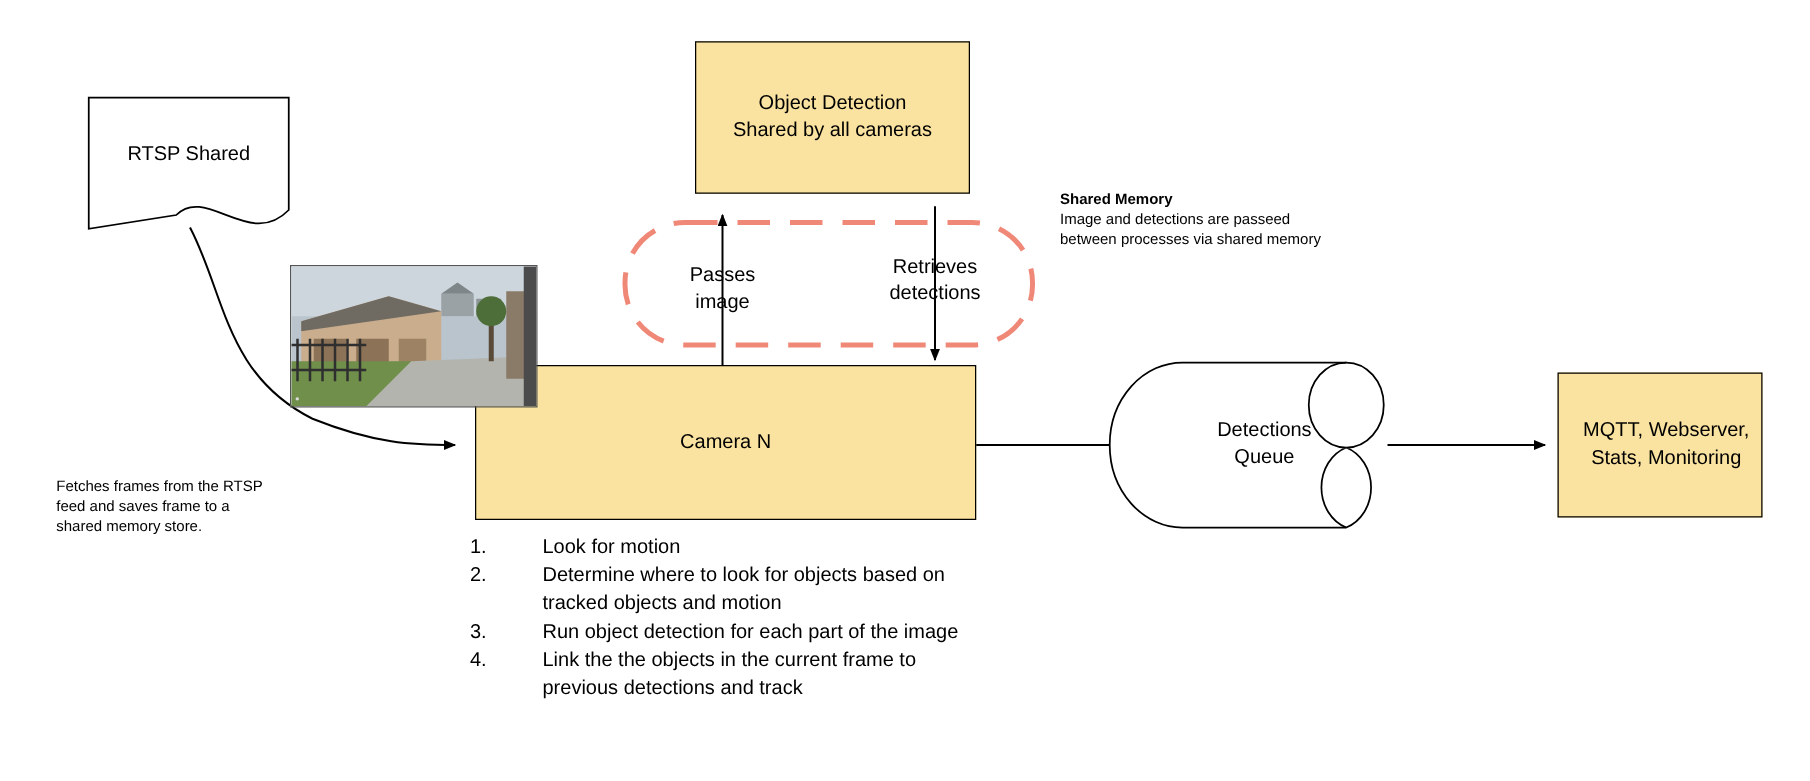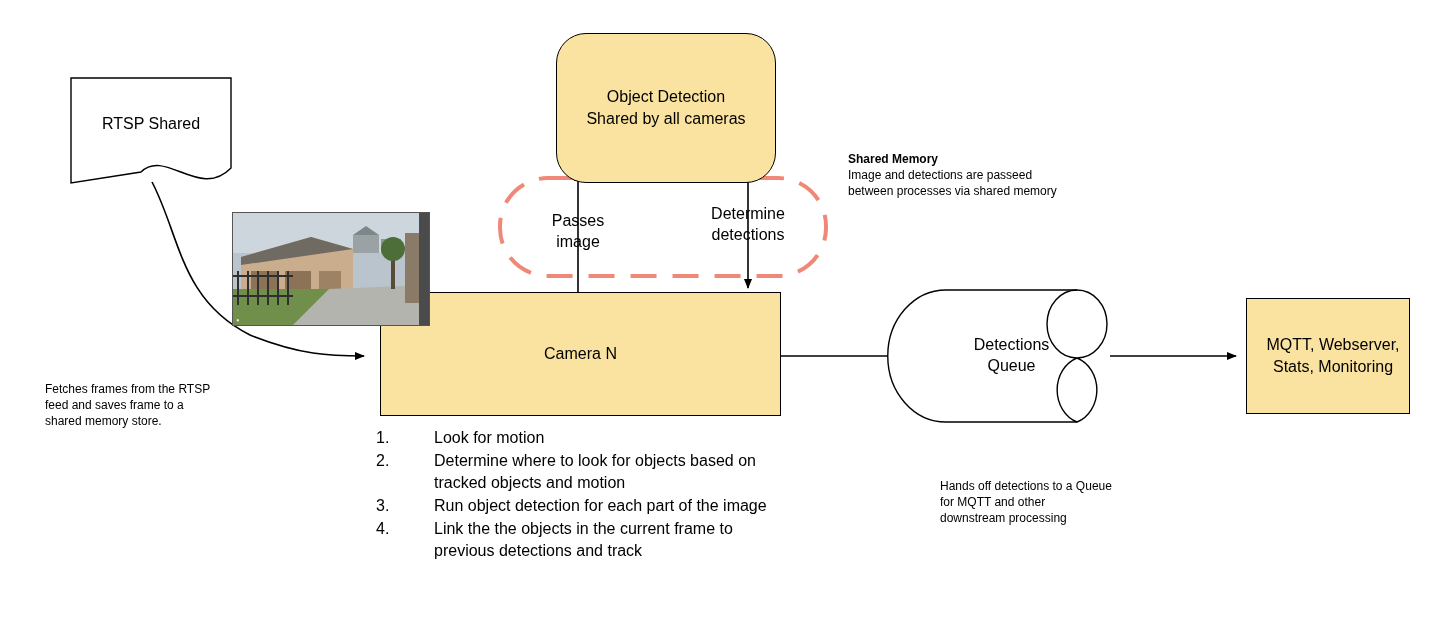--- a/index.html
+++ b/index.html
@@ -131,21 +131,21 @@
     <path d="M946,290 L1077,290 A30,34 0 0 1 1077,358 A30,34 0 0 1 1077,422 L946,422 A30,34 0 0 1 946,290 Z" fill="#ffffff" stroke="#000000" stroke-width="1.4"></path>
     <path d="M1077,290 A30,34 0 0 0 1077,358 A30,34 0 0 0 1077,422" fill="none" stroke="#000000" stroke-width="1.4"></path>
 
     <path d="M1110,356 L1236,356" fill="none" stroke="#000000" stroke-width="1.6" marker-end="url(#arrow)"></path>
   </svg>
 
   <div class="node" style="left:71px; top:115px; width:160px;">
     <div class="doc-label">RTSP Shared</div>
   </div>
 
-  <div class="node boxnode" style="left:556px; top:33px; width:220px; height:150px;border-radius:30px;">
+  <div class="node boxnode" style="left:556px; top:33px; width:220px; height:122px;">
     <div>Object Detection</div>
     <div class="sub">Shared by all cameras</div>
   </div>
 
   <div class="node boxnode" style="left:380px; top:292px; width:401px; height:124px;">
     <div>Camera N</div>
   </div>
 
   <div class="cam-image">
     <svg viewBox="0 0 196 112" width="196" height="112" preserveAspectRatio="none">
@@ -184,21 +184,21 @@
     </svg>
     <span class="wm">●</span>
   </div>
 
   <div class="label-mid" style="left:528px; top:211px; width:100px;">
     <div>Passes</div>
     <div>image</div>
   </div>
 
   <div class="label-mid" style="left:690px; top:204px; width:116px;">
-    <div>Determine</div>
+    <div>Retrieves</div>
     <div>detections</div>
   </div>
 
   <div class="note" style="left:848px; top:111px; width:212px;">
     <b>Shared Memory</b>
     <div>Image and detections are passeed between processes via shared memory</div>
   </div>
 
   <div class="note" style="left:45px; top:341px; width:178px;">
     <div>Fetches frames from the RTSP feed and saves frame to a shared memory store.</div>
@@ -223,22 +223,19 @@
         <span>Link the the objects in the current frame to previous detections and track</span>
       </li>
     </ol>
   </div>
 
   <div class="node" style="left:946px; top:335px; width:131px; text-align:center; font-size:16px; line-height:1.3;">
     <div>Detections</div>
     <div>Queue</div>
   </div>
 
-  <div class="note" style="left:940px; top:438px; width:172px;">
-    <div>Hands off detections to a Queue for MQTT and other downstream processing</div>
-  </div>
 
   <div class="node boxnode" style="left:1246px; top:298px; width:164px; height:116px; align-items:center; text-align:left; padding-left:10px;">
     <div>MQTT, Webserver,</div>
     <div>Stats, Monitoring</div>
   </div>
 
 </div>
 
 </body></html>

